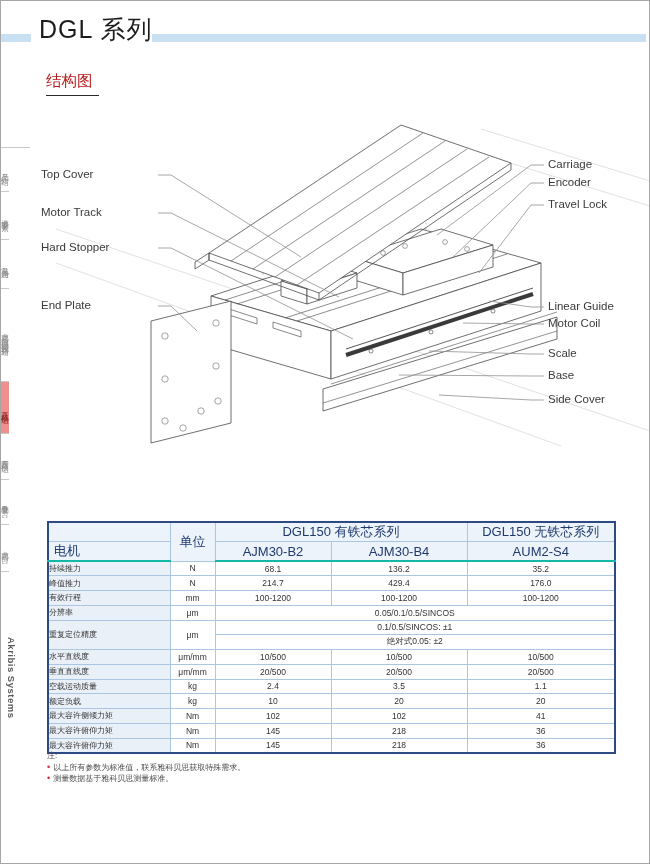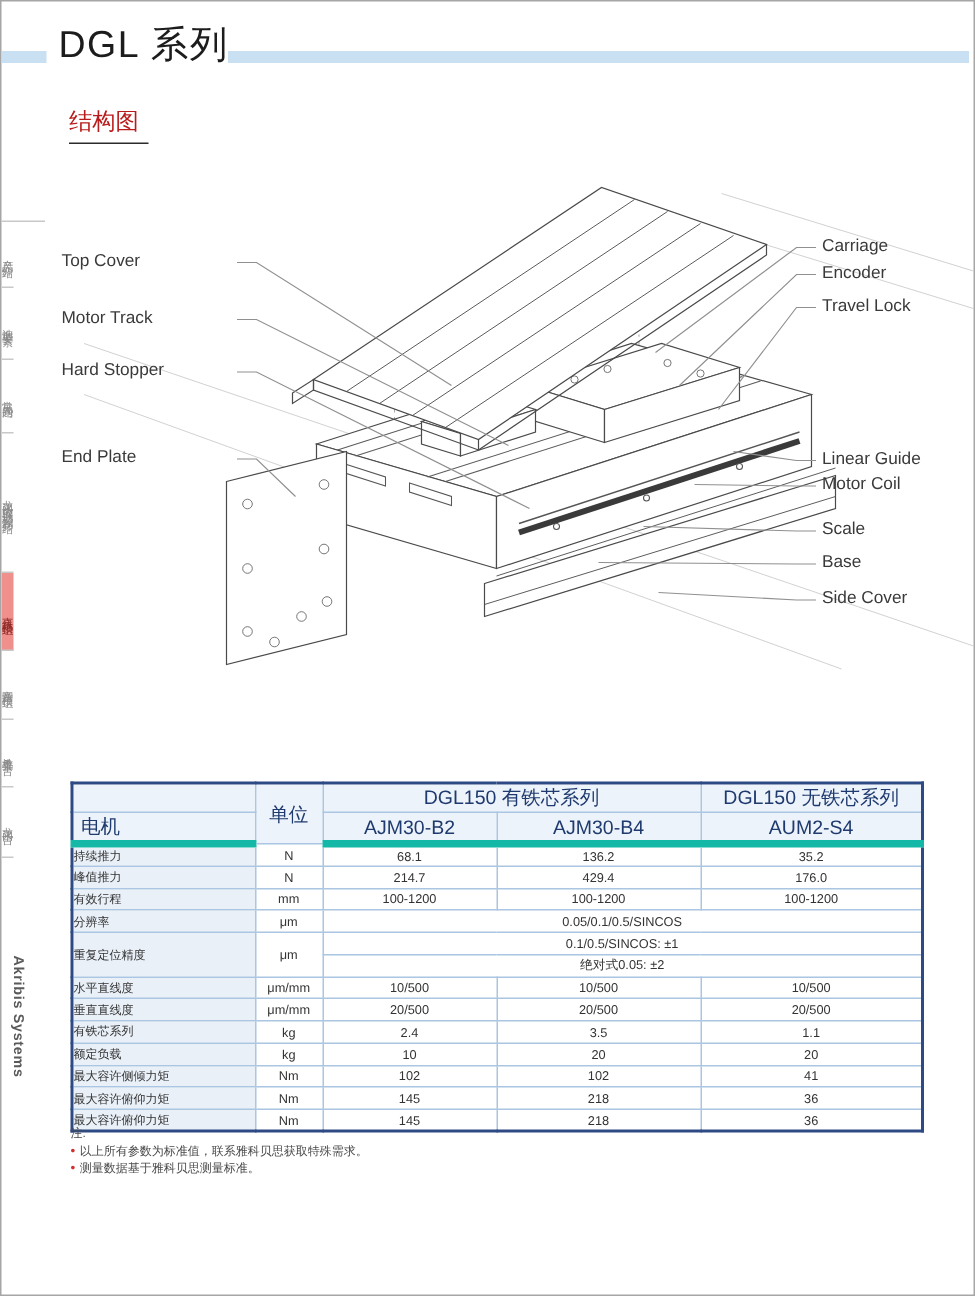--- a/index.html
+++ b/index.html
@@ -31,21 +31,21 @@
   .dlabel.l{left:40px;width:115px;text-align:left;}
   .dlabel.r{left:547px;text-align:center;}
   
   .t-wrap{position:absolute;left:46px;top:520px;}
   table.t{border-collapse:collapse;table-layout:fixed;width:567px;
           border:2px solid #2e4a84;}
   table.t td{border:1px solid #aac6e2;overflow:hidden;white-space:nowrap;padding:0;
              vertical-align:middle;}
   tr.h td{background:#edf3fa;color:#1f3a6e;font-weight:normal;text-align:center;
           font-size:13px;height:17px;}
-  tr.h2 td{border-bottom:5px solid #14b8a6;margin-left:28px;}
+  tr.h2 td{border-bottom:2px solid #14b8a6;margin-left:28px;}
   tr.h2 td.hl{text-align:left;padding-left:5px;}
   tr.d{height:14.75px;}
   td.lbl{background:#e9f0f8;text-align:left;padding-left:5px;font-size:8px;color:#333;font-family:Liberation Serif, serif;}
   td.c{text-align:center;font-size:8.5px;color:#333;background:#fff;}
   
   .notes{position:absolute;left:46px;top:749px;font-size:8px;color:#4a4a4a;line-height:11.5px;}
   .notes .dot{color:#d03030;margin-right:3px;font-size:9px;}
 </style>
 </head>
 <body>
@@ -247,21 +247,21 @@
         <td class="c">10/500</td>
       </tr>
       <tr class="d">
         <td class="lbl">垂直直线度</td>
         <td class="c">μm/mm</td>
         <td class="c">20/500</td>
         <td class="c">20/500</td>
         <td class="c">20/500</td>
       </tr>
       <tr class="d">
-        <td class="lbl">有铁芯系列</td>
+        <td class="lbl">空载运动质量</td>
         <td class="c">kg</td>
         <td class="c">2.4</td>
         <td class="c">3.5</td>
         <td class="c">1.1</td>
       </tr>
       <tr class="d">
         <td class="lbl">额定负载</td>
         <td class="c">kg</td>
         <td class="c">10</td>
         <td class="c">20</td>

